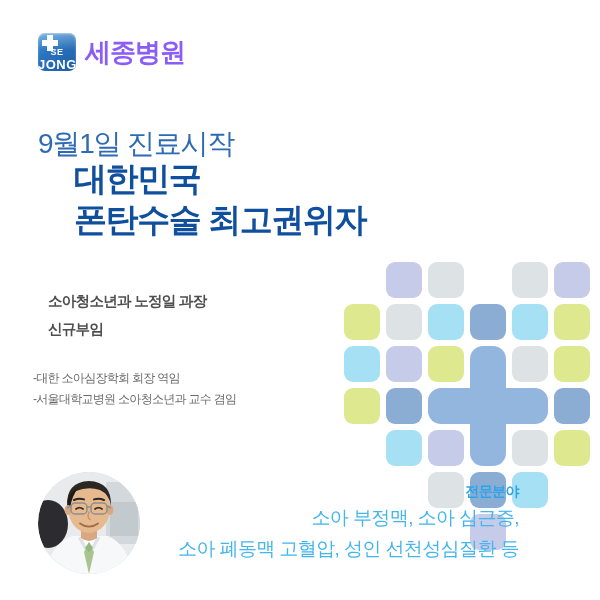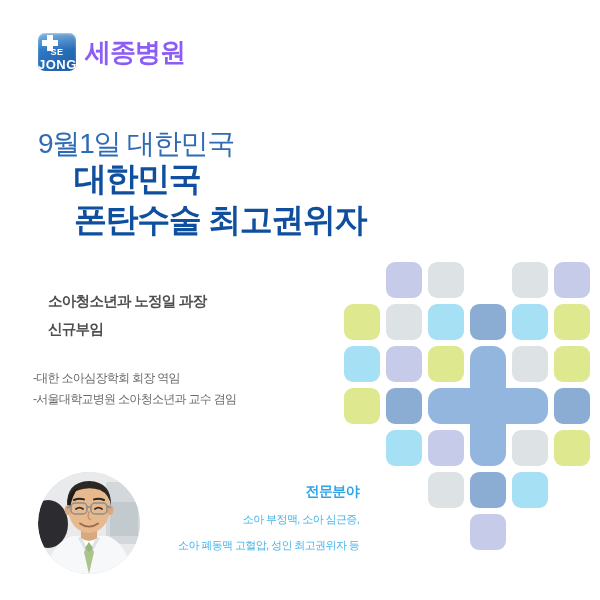--- a/index.html
+++ b/index.html
@@ -175,26 +175,25 @@
   }
   #specialty-title {
     font-size: 14px;
     font-weight: bold;
     color: #2ea4e8;
     letter-spacing: -.6px;
     line-height: 1.5;
     white-space: nowrap;
   }
   .spec-line {
-    font-size: 11px;
+    font-size: 19px;
     color: #45b6ec;
     letter-spacing: -.6px;
     line-height: 1.65;
     white-space: nowrap;
-    margin-top: 8px;
   }
 </style>
 </head>
 <body>
 
 <div id="poster">
 
   <div id="pattern">
       <div class="tile" style="left: 42px; top: 0px; width: 36px; height: 36px; background: rgb(197, 203, 232);"></div>
       <div class="tile" style="left: 84px; top: 0px; width: 36px; height: 36px; background: rgb(221, 226, 229);"></div>
@@ -231,21 +230,21 @@
       <div class="gloss"></div>
       <div class="cross-v"></div>
       <div class="cross-h"></div>
       <div class="se">SE</div>
       <div class="jong">JONG</div>
     </div>
     <div id="logo-text">세종병원</div>
   </div>
 
   <div id="headline">
-    <div id="eyebrow">9월1일 대한민국</div>
+    <div id="eyebrow">9월1일 진료시작</div>
     <div class="head-line">대한민국</div>
     <div class="head-line">폰탄수술 최고권위자</div>
   </div>
 
   <div id="subtitle">
     <div class="sub-line">소아청소년과 노정일 과장</div>
     <div class="sub-line">신규부임</div>
   </div>
 
   <div id="credentials">
@@ -303,16 +302,16 @@
         <path d="M51 40 q-2.4 6 1.4 7.6" stroke="#c79468" stroke-width="1.5" fill="none" stroke-linecap="round"></path>
 
         <path d="M42 51.5 q9 6.4 18 0" stroke="#9e6a4c" stroke-width="1.8" fill="none" stroke-linecap="round"></path>
       </g>
     </svg>
   </div>
 
   <div id="specialty">
     <div id="specialty-title">전문분야</div>
     <div class="spec-line">소아 부정맥, 소아 심근증,</div>
-    <div class="spec-line">소아 폐동맥 고혈압, 성인 최고권위자 등</div>
+    <div class="spec-line">소아 폐동맥 고혈압, 성인 선천성심질환 등</div>
   </div>
 
 </div>
 
 </body></html>

